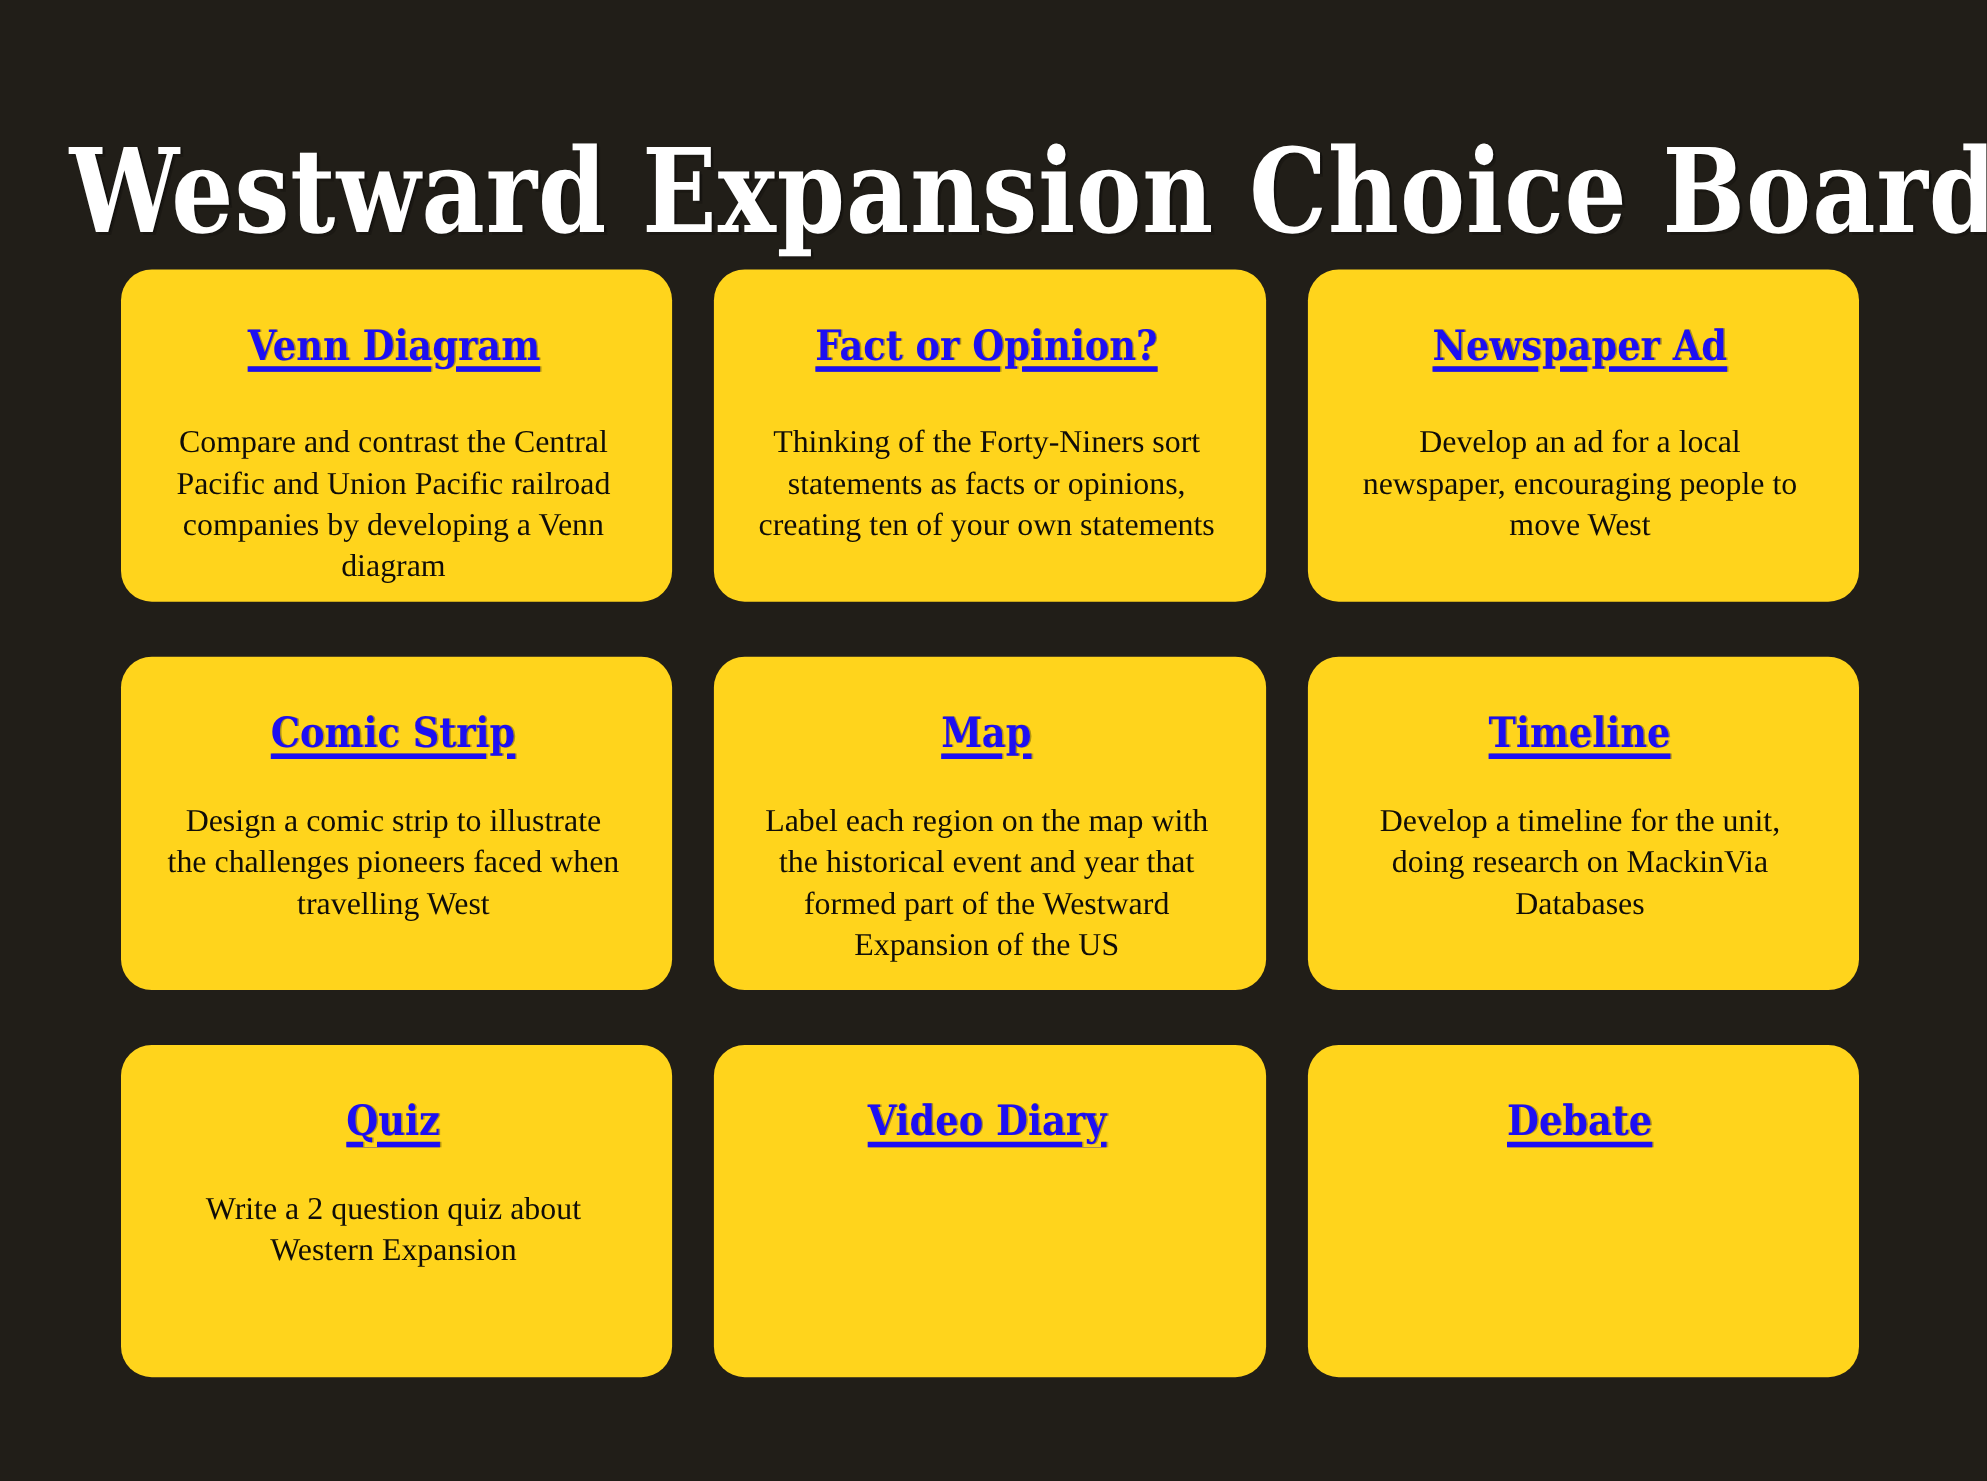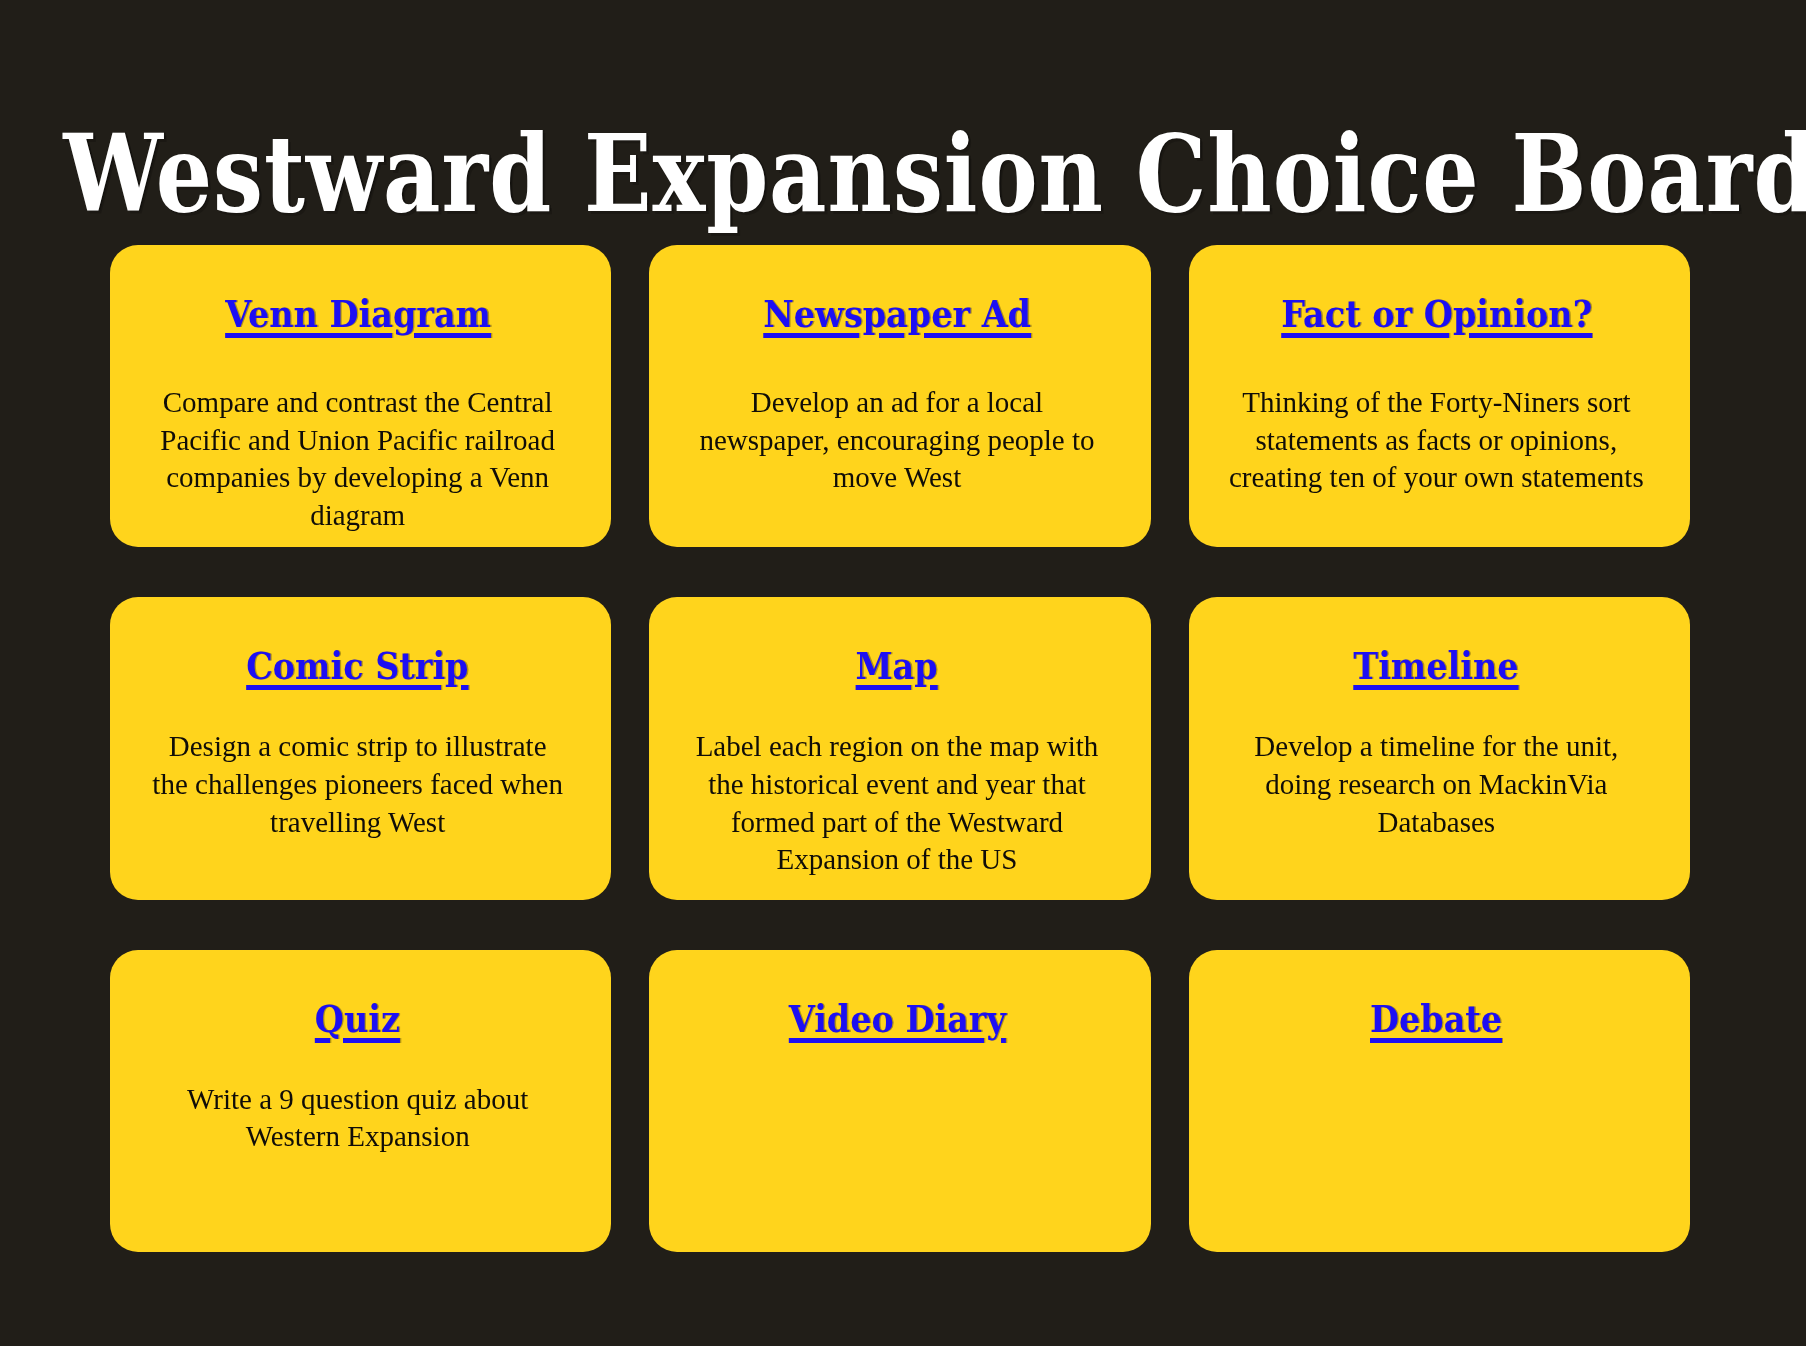--- a/index.html
+++ b/index.html
@@ -106,47 +106,47 @@
   <h1 id="board-title">Westward Expansion Choice Board</h1>
 
   <div id="board-grid">
 
     <div class="card row-1">
       <div class="card-title">Venn Diagram</div>
       <div class="card-body">Compare and contrast the Central Pacific and Union Pacific railroad companies by developing a Venn diagram</div>
     </div>
 
     <div class="card row-1">
-      <div class="card-title">Newspaper Ad</div>
-      <div class="card-body">Develop an ad for a local newspaper, encouraging people to move West</div>
+      <div class="card-title">Fact or Opinion?</div>
+      <div class="card-body">Thinking of the Forty-Niners sort statements as facts or opinions, creating ten of your own statements</div>
     </div>
 
     <div class="card row-1">
-      <div class="card-title">Fact or Opinion?</div>
-      <div class="card-body">Thinking of the Forty-Niners sort statements as facts or opinions, creating ten of your own statements</div>
+      <div class="card-title">Newspaper Ad</div>
+      <div class="card-body">Develop an ad for a local newspaper, encouraging people to move West</div>
     </div>
 
     <div class="card row-2">
       <div class="card-title">Comic Strip</div>
       <div class="card-body">Design a comic strip to illustrate the challenges pioneers faced when travelling West</div>
     </div>
 
     <div class="card row-2">
       <div class="card-title">Map</div>
       <div class="card-body">Label each region on the map with the historical event and year that formed part of the Westward Expansion of the US</div>
     </div>
 
     <div class="card row-2">
       <div class="card-title">Timeline</div>
       <div class="card-body">Develop a timeline for the unit, doing research on MackinVia Databases</div>
     </div>
 
     <div class="card row-3">
       <div class="card-title">Quiz</div>
-      <div class="card-body">Write a 9 question quiz about Western Expansion</div>
+      <div class="card-body">Write a 2 question quiz about Western Expansion</div>
     </div>
 
     <div class="card row-3">
       <div class="card-title">Video Diary</div>
     </div>
 
     <div class="card row-3">
       <div class="card-title">Debate</div>
     </div>
 

